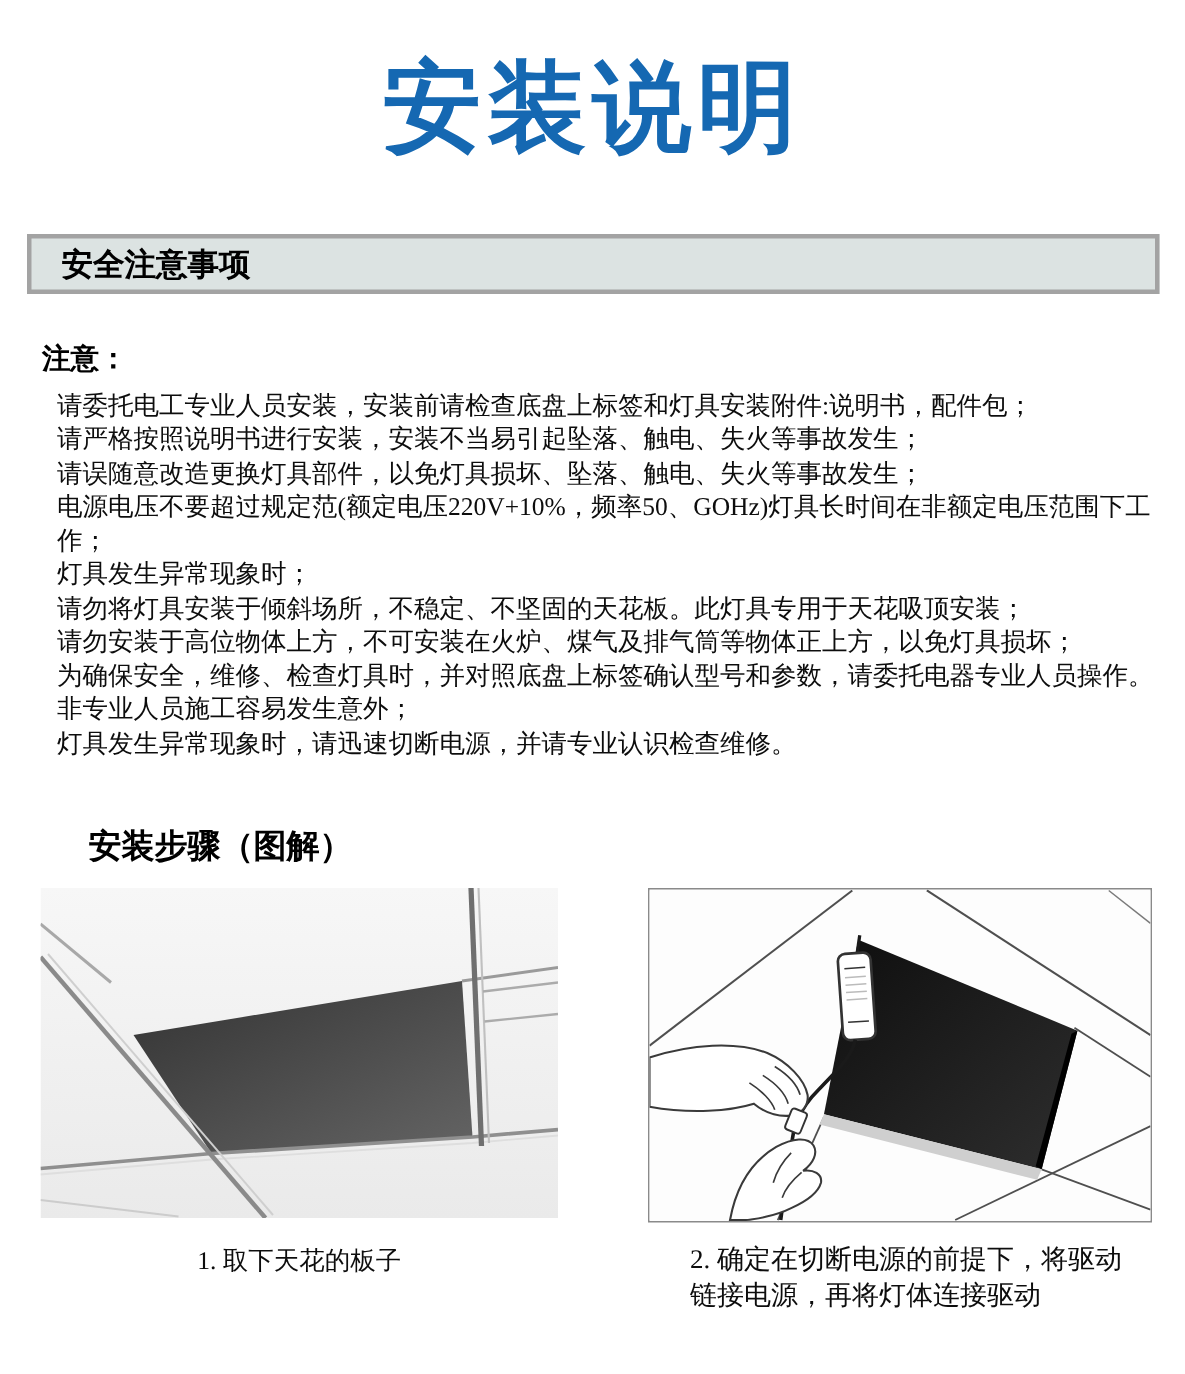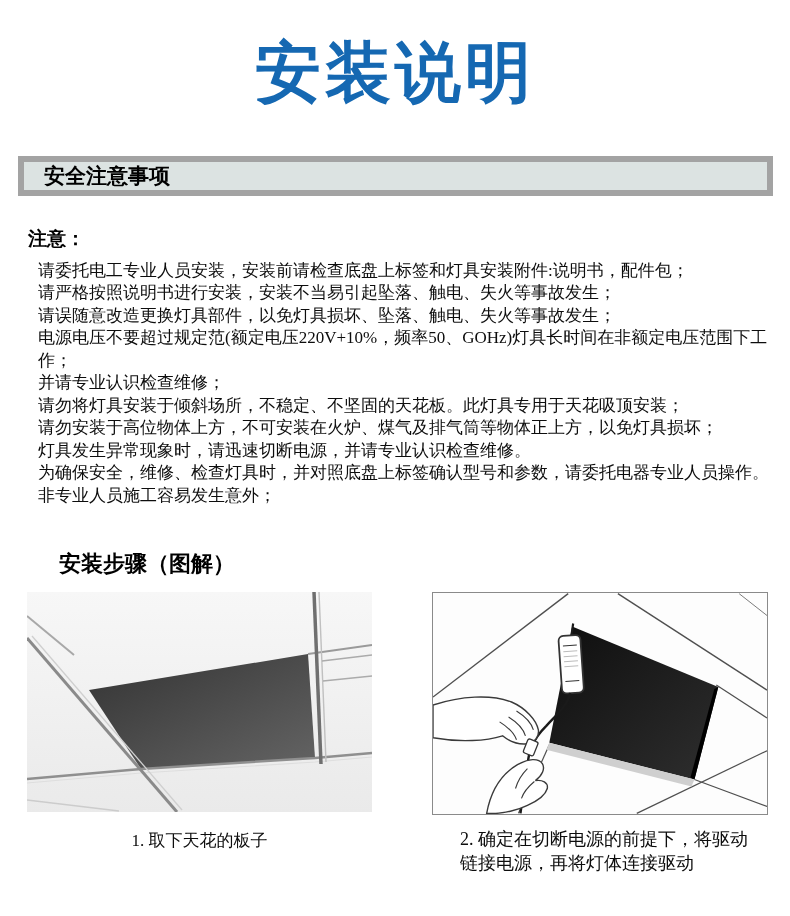--- a/index.html
+++ b/index.html
@@ -11,21 +11,21 @@
   .page{width:790px;height:916px;overflow:hidden;position:relative;background:#ffffff;font-family:Liberation Serif, serif;}
 
   .title{
     margin:36px 0 0 0;
     font-size:66px;line-height:1.12;font-weight:bold;
     color:#1568b2;text-align:center;letter-spacing:4px;
   }
 
   .section-bar{
     margin:46px 17px 0 18px;height:40px;
-    background:#dce3e2;border:6px solid #a3a3a3;box-sizing:border-box;
+    background:#dce3e2;border:3px solid #a3a3a3;box-sizing:border-box;
     display:flex;align-items:center;padding-left:20px;
   }
   .section-bar span{font-size:21px;font-weight:bold;color:#000;}
 
   .note-label{
     margin:30px 0 8px 28px;font-size:19px;font-weight:bold;color:#000;
   }
   .notes{
     margin:8px 12px 0 38px;width:740px;
     font-size:17px;line-height:22.5px;color:#0d0d0d;
@@ -57,25 +57,25 @@
     <span>安全注意事项</span>
   </div>
 
   <div class="note-label">注意：</div>
 
   <div class="notes">
     <p>请委托电工专业人员安装，安装前请检查底盘上标签和灯具安装附件:说明书，配件包；</p>
     <p>请严格按照说明书进行安装，安装不当易引起坠落、触电、失火等事故发生；</p>
     <p>请误随意改造更换灯具部件，以免灯具损坏、坠落、触电、失火等事故发生；</p>
     <p>电源电压不要超过规定范(额定电压220V+10%，频率50、GOHz)灯具长时间在非额定电压范围下工作；</p>
-    <p>并请专业认识检查维修；</p>
+    <p>灯具发生异常现象时；</p>
     <p>请勿将灯具安装于倾斜场所，不稳定、不坚固的天花板。此灯具专用于天花吸顶安装；</p>
     <p>请勿安装于高位物体上方，不可安装在火炉、煤气及排气筒等物体正上方，以免灯具损坏；</p>
+    <p>为确保安全，维修、检查灯具时，并对照底盘上标签确认型号和参数，请委托电器专业人员操作。非专业人员施工容易发生意外；</p>
     <p>灯具发生异常现象时，请迅速切断电源，并请专业认识检查维修。</p>
-    <p>为确保安全，维修、检查灯具时，并对照底盘上标签确认型号和参数，请委托电器专业人员操作。非专业人员施工容易发生意外；</p>
   </div>
 
   <h2 class="steps-heading">安装步骤（图解）</h2>
 
   <div class="steps-row">
 
     <figure class="step-1">
       <div class="img-box">
         <svg viewBox="0 0 345 220" width="345" height="220">
           <defs>

